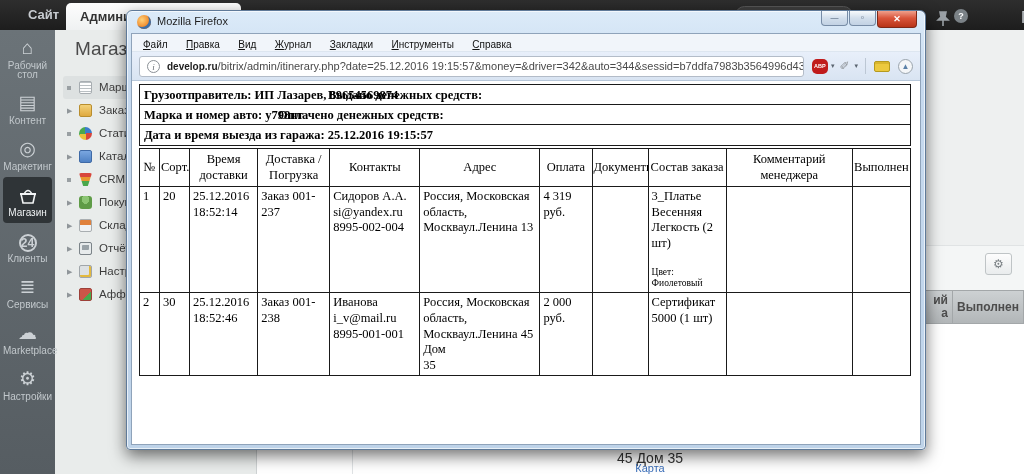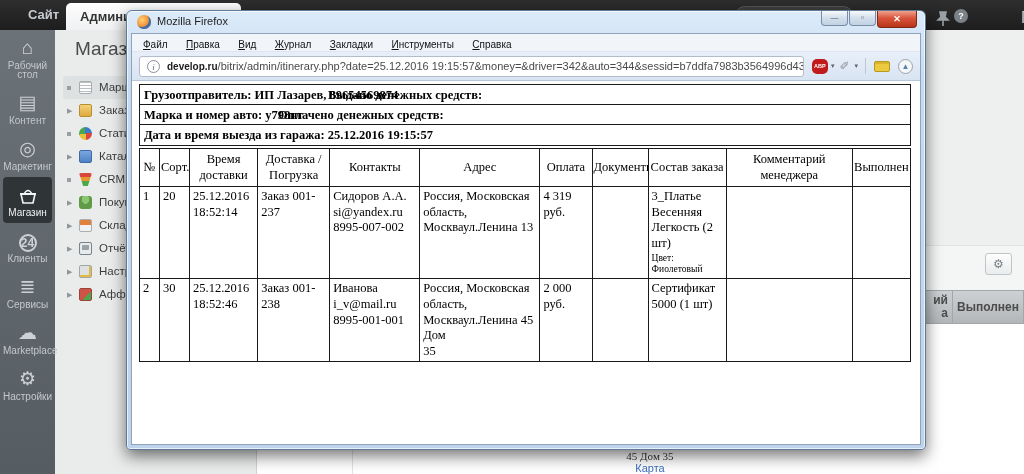--- a/index.html
+++ b/index.html
@@ -71,21 +71,21 @@
               color:#7a8084; font-size:12px; text-align:center; line-height:21px; }
   .bg-thead { position:absolute; left:0; top:260px; width:767px; height:34px; display:flex;
               background:linear-gradient(180deg,#cdd1d3,#b2b6b8); border:1px solid #a3a7a9;
               color:#4c4c4c; font-weight:bold; font-size:12px; }
   .bg-th1 { width:695px; text-align:right; padding:3px 4px 0 0; border-right:1px solid #a3a7a9;
             white-space:pre-line; line-height:13px; }
   .bg-th2 { flex:1; text-align:center; line-height:32px; }
   .bg-white { position:absolute; left:0; top:294px; width:767px; height:125px; background:#fff; }
   .bg-bottomrow { position:absolute; left:0; top:419px; width:767px; height:25px; background:#fff; }
   .bg-cellline { position:absolute; left:95px; top:0; width:1px; height:25px; background:#e0e3e5; }
-  .bg-addr { position:absolute; left:303px; top:1px; width:180px; text-align:center; font-size:11px; color:#333;font-family:Liberation Serif, serif; }
+  .bg-addr { position:absolute; left:303px; top:1px; width:180px; text-align:center; font-size:14px; color:#333; }
   .bg-map { position:absolute; left:303px; top:13px; width:180px; text-align:center; font-size:11px; color:#3b6fba; }
 
   
   .window { position:absolute; left:126px; top:10px; width:800px; height:440px; z-index:10;
             background:linear-gradient(180deg,#dcebf9,#c7daef 70px,#bed3e9);
             border:1px solid #5f7a99; border-radius:6px 6px 4px 4px;
             box-shadow:0 6px 16px rgba(0,0,0,.55), inset 0 0 0 1px rgba(255,255,255,.65); }
   .titlebar { position:relative; height:24px;padding-left:22px; }
   .ff-ico { position:absolute; left:10px; top:4px; width:14px; height:14px; border-radius:50%;
             background:radial-gradient(circle at 35% 35%, #ffd27a, #f08c2e 55%, #c85512 90%);
@@ -129,21 +129,21 @@
   .info-row { position:relative; height:20px; line-height:20px; border-bottom:1px solid #1a1a1a;
               font-size:12.5px; font-weight:bold; padding-left:4px; white-space:nowrap; }
   .info-row:last-child { border-bottom:none; }
   .info-right { position:absolute; top:0; }
   .ir0 .info-right { left:188px; } .ir1 .info-right { left:138px; } .ir2 .info-right { left:124px; }
   .doctable { table-layout:fixed; width:772px; border-collapse:collapse; margin-top:2px; }
   .doctable td { border:1px solid #1a1a1a; font-size:12.5px; line-height:1.25; padding:2px 3px;
                  vertical-align:top; overflow:hidden; }
   .doctable tr.hdr td { text-align:center; vertical-align:middle; height:38px; padding:2px 1px; }
   .pre { white-space:pre-line; }
-  .color-note { display:block; font-size:9.5px; margin-top:1px; }
+  .color-note { display:block; font-size:9.5px; margin-top:15px; }
   .r1 td { height:60px; } .r2 td { height:72px; }
 </style>
 </head>
 <body>
 
 <div id="screen">
 
   <div class="topbar">
     <div class="tab-site">Сайт</div>
     <div class="tab-admin">Администрирование</div>
@@ -348,21 +348,21 @@
             <td>Выполнен</td>
           </tr>
           <tr class="r1">
             <td class="pre">1</td>
             <td class="pre">20</td>
             <td class="pre">25.12.2016
 18:52:14</td>
             <td class="pre">Заказ 001-237</td>
             <td class="pre">Сидоров А.А.
 si@yandex.ru
-8995-007-002</td>
+8995-002-004</td>
             <td class="pre">Россия, Московская
 область,
 Москваул.Ленина 13</td>
             <td class="pre">4 319 руб.</td>
             <td class="pre"></td>
             <td><span class="pre">3_Платье
 Весенняя
 Легкость (2 шт)</span><span class="color-note">Цвет: Фиолетовый</span></td>
             <td class="pre"></td>
             <td class="pre"></td>

